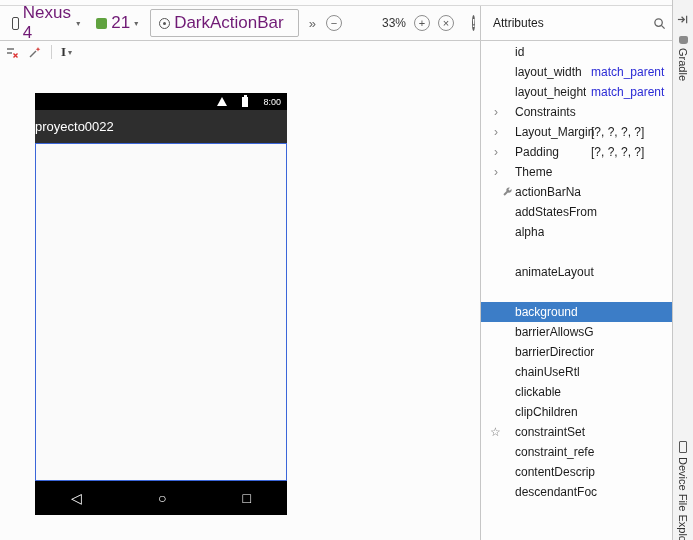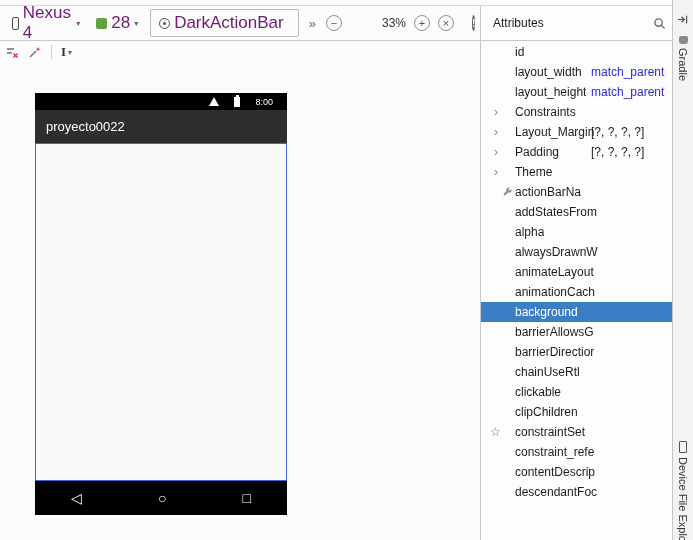--- a/index.html
+++ b/index.html
@@ -28,26 +28,26 @@
 
   
   .toolbar2{position:absolute;left:0;top:41px;width:430px;height:22px;display:flex;align-items:center;gap:9px;padding-left:5px;}
   .tool-btn{display:flex;align-items:center;gap:2px;}
   .tsep{width:1px;height:14px;background:#d0d0d0;}
   .margins-label{font-size:13px;font-weight:bold;color:#333;font-family:"Liberation Serif",serif;}
 
   
   .canvas{position:absolute;left:0;top:41px;width:430px;height:499px;}
   .phone{position:absolute;left:35px;top:52px;width:252px;height:422px;}
-  .p-status{height:17px;background:#000;display:flex;align-items:center;justify-content:flex-end;gap:13px;padding-right:14px;}
+  .p-status{height:17px;background:#000;display:flex;align-items:center;justify-content:flex-end;gap:13px;padding-right:6px;}
   .wifi{width:0;height:0;border-left:5px solid transparent;border-right:5px solid transparent;border-bottom:9px solid #fff;}
   .battery{width:6px;height:10px;background:#fff;position:relative;margin-left:2px;}
   .battery::before{content:"";position:absolute;top:-2px;left:1.5px;width:3px;height:2px;background:#fff;}
   .p-time{color:#fff;font-size:9px;margin-left:2px;}
-  .p-actionbar{height:33px;background:#2e2e2e;color:#fff;display:flex;align-items:center;padding-left:11px;font-size:13px;}
+  .p-actionbar{height:33px;background:#2e2e2e;color:#fff;display:flex;align-items:center;font-size:13px;}
   .p-content{height:338px;background:#fafafa;border:1px solid var(--layout-selection-border,#3b66d9);}
   .p-nav{height:34px;background:#000;color:#fff;display:flex;align-items:center;justify-content:space-between;padding:0 36px;font-size:14px;}
 
   
   .attrs{position:absolute;left:432px;top:6px;width:242px;height:534px;background:#fdfdfd;border-left:1px solid #c6c6c6;margin-left:48px;}
   .attrs-header{height:34px;display:flex;align-items:center;padding:0 6px 0 12px;}
   .attrs-title{font-size:12px;color:#1c1c1c;}
   .hicons{margin-left:auto;display:flex;align-items:center;gap:7px;}
   .hicon{display:flex;align-items:center;justify-content:center;color:#555;}
   .hicon.boxed{width:20px;height:18px;border:1px solid #9e9e9e;background:#ececec;font-size:12px;border-radius:2px;}
@@ -80,21 +80,21 @@
 <div class="topline"></div>
 
 <div class="toolbar">
   <div class="combo">
     <span class="phone-ic"></span>
     <span class="combo-label">Nexus 4</span>
     <span class="caret">▾</span>
   </div>
   <div class="combo">
     <span class="api-ic"></span>
-    <span class="combo-label">28</span>
+    <span class="combo-label">21</span>
     <span class="caret">▾</span>
   </div>
   <div class="combo bordered">
     <span class="theme-ic"></span>
     <span class="combo-label">DarkActionBar</span>
   </div>
   <span class="overflow">»</span>
   <div class="zoom">
     <span class="circle-btn">−</span>
     <span class="zoom-label">33%</span>
@@ -202,33 +202,31 @@
       <div class="attr-row">
         <span class="row-name">addStatesFrom</span>
         <span class="row-checkbox">
           <span class="cb-inner"></span>
         </span>
       </div>
       <div class="attr-row">
         <span class="row-name">alpha</span>
       </div>
       <div class="attr-row">
-        <span class="row-name">alwaysDrawnW</span>
         <span class="row-checkbox">
           <span class="cb-inner"></span>
         </span>
       </div>
       <div class="attr-row">
         <span class="row-name">animateLayout</span>
         <span class="row-checkbox">
           <span class="cb-inner"></span>
         </span>
       </div>
       <div class="attr-row">
-        <span class="row-name">animationCach</span>
         <span class="row-checkbox">
           <span class="cb-inner"></span>
         </span>
       </div>
       <div class="attr-row selected">
         <span class="row-name">background</span>
       </div>
       <div class="attr-row">
         <span class="row-name">barrierAllowsG</span>
         <span class="row-checkbox">

